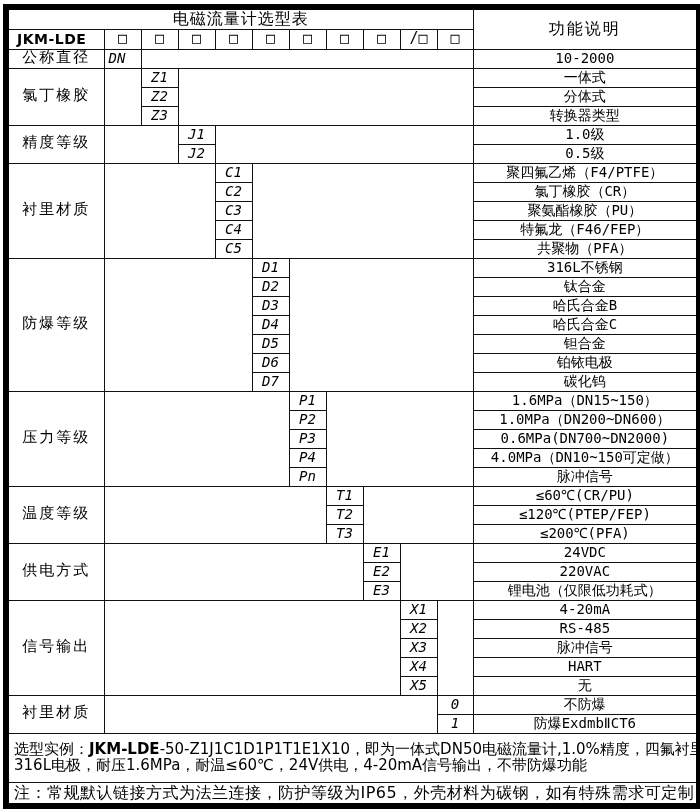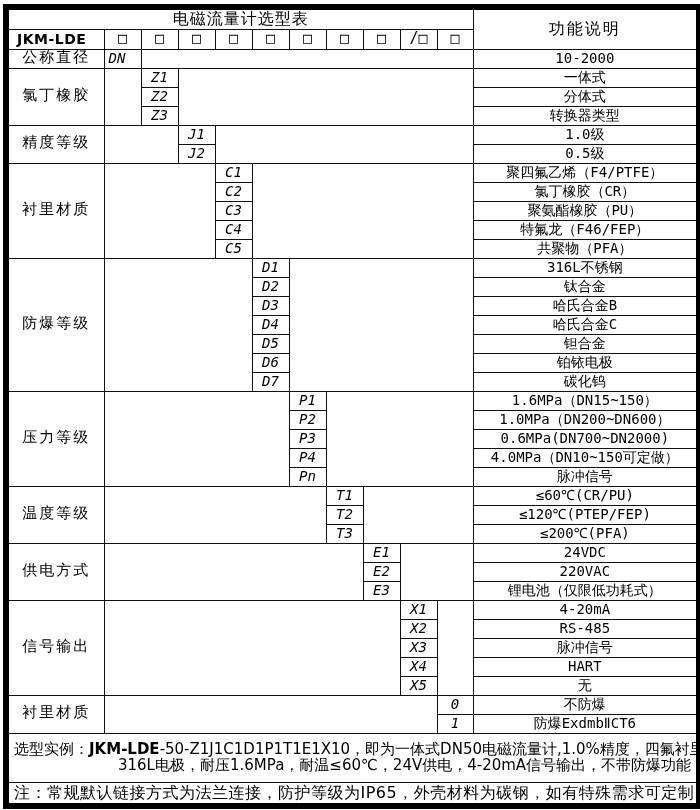--- a/index.html
+++ b/index.html
@@ -15,21 +15,21 @@
   td.title{font-size:16px;font-family:"DejaVu Sans",sans-serif;letter-spacing:1px;}
   td.fhead{font-size:16px;font-family:Liberation Sans, sans-serif;letter-spacing:2px;margin-top:8px;}
   td.model{font-family:"DejaVu Sans","Liberation Sans",sans-serif;font-weight:bold;font-size:14px;text-align:left;padding-left:8px;letter-spacing:0.5px;}
   td.box{font-size:15px;}
   td.lbl{font-size:15px;font-family:Liberation Mono, monospace;letter-spacing:2px;}
   td.code{font-size:14px;font-style:italic;}
   td.desc{font-size:14px;}
   td.sp{border:1px solid #111;}
   td.ftr{text-align:left;font-size:15px;padding:2px 5px;font-family:"DejaVu Sans",sans-serif;}
   .ex-line1{text-align:left;}
-  .ex-line2{text-align:right;}
+  .ex-line2{text-align:left;}
   .ex-model{font-family:"DejaVu Sans","Liberation Sans",sans-serif;font-weight:bold;}
   td.note-cell{font-size:16px;letter-spacing:0.5px;}
 </style>
 </head>
 <body>
 
 <div class="page">
 <table>
   <colgroup>
     <col style="width:98px">

